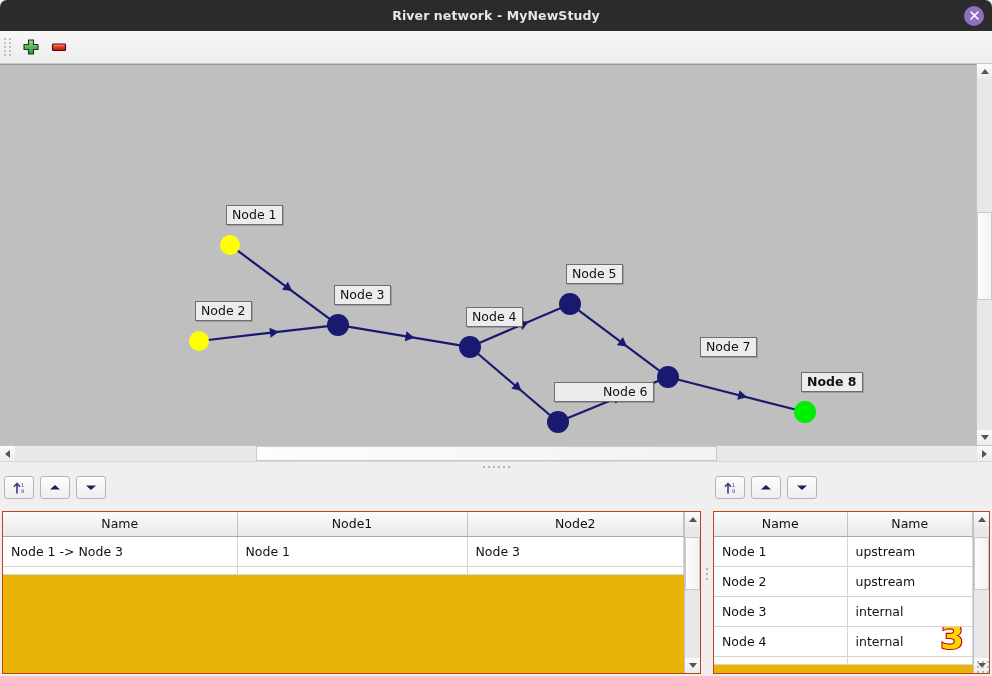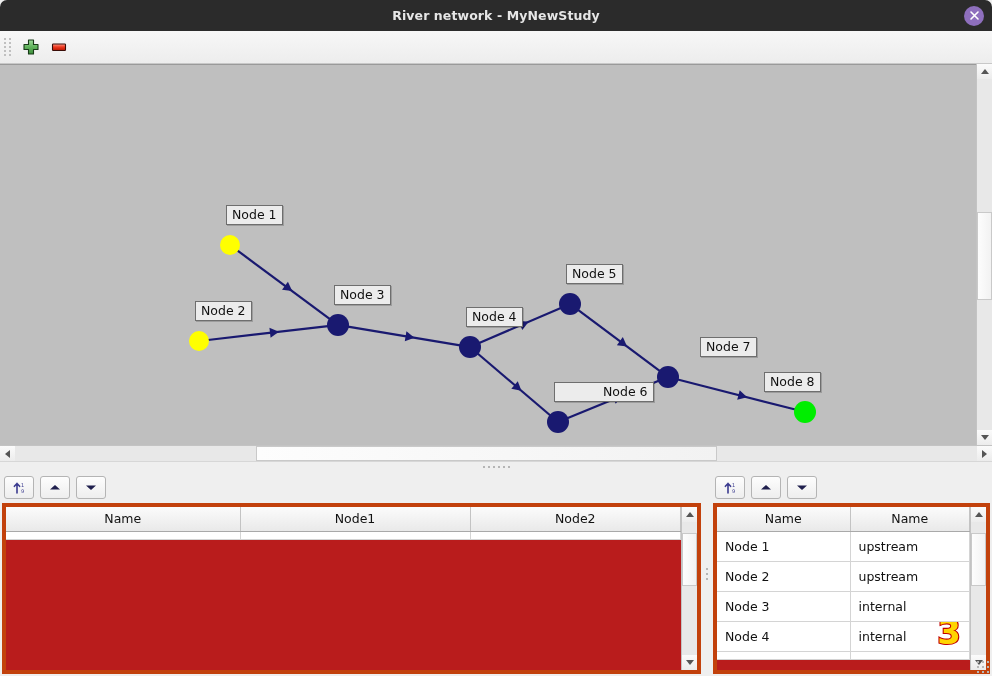--- a/index.html
+++ b/index.html
@@ -162,24 +162,25 @@
     width: 30px; height: 23px;
     border: 1px solid #b4b4b4; border-radius: 3px;
     background: linear-gradient(#fdfdfd, #eeeeee);
     display: flex; align-items: center; justify-content: center;
     cursor: pointer;
   }
 
   .table-area { flex: 1 1 auto; display: flex; min-height: 0; padding: 0 2px 2px 2px; }
   .table-box {
     flex: 1 1 auto; min-width: 0;
-    border: 4px solid #c2410c;
-    background: #b91c1c;
+    border: 1px solid #c2410c;
+    background: #eab308;
     display: flex; flex-direction: column;
     overflow: hidden;
+    margin-top: 8px;
   }
   table { border-collapse: collapse; width: 100%; table-layout: fixed; }
   thead th {
     background: linear-gradient(#fbfbfb, #e9e9e9);
     border-right: 1px solid #c3c3c3;
     border-bottom: 1px solid #a9a9a9;
     font-weight: normal;
     font-size: 12.5px; color: #111;
     height: 24px; padding: 0 4px;
     text-align: center;
@@ -289,21 +290,21 @@
             <circle cx="805" cy="347" r="11" fill="#00ee00"></circle>
           </svg>
         <div id="node-labels">
             <div class="node-label" style="left: 226px; top: 140px;">Node 1</div>
             <div class="node-label" style="left: 195px; top: 236px;">Node 2</div>
             <div class="node-label" style="left: 334px; top: 220px;">Node 3</div>
             <div class="node-label" style="left: 466px; top: 242px;">Node 4</div>
             <div class="node-label" style="left: 566px; top: 199px;">Node 5</div>
             <div class="node-label" style="left: 554px; top: 317px; padding-left: 48px;">Node 6</div>
             <div class="node-label" style="left: 664px; top: 272px; margin-left: 36px;">Node 7</div>
-            <div class="node-label" style="left: 764px; top: 307px;">Node 8</div>
+            <div class="node-label" style="left: 801px; top: 307px; font-weight: bold;">Node 8</div>
           </div>
 
       </div>
       <div class="vsb">
         <div class="sb-arrow">
             <span class="tri up"></span>
           </div>
         <div class="sb-track">
           <div class="sb-thumb" id="gv-thumb" style="top: 38%; height: 25%;"></div>
         </div>
@@ -364,20 +365,25 @@
             <div class="grow">
               <table id="links-table">
                 <thead>
                     <tr id="links-head">
                       <th style="width: 234px;">Name</th>
                       <th style="width: 230px;">Node1</th>
                       <th style="width: auto;">Node2</th>
                     </tr>
                   </thead>
                 <tbody id="links-body">
+                    <tr>
+                      <td>Node 1 -&gt; Node 3</td>
+                      <td>Node 1</td>
+                      <td>Node 3</td>
+                    </tr>
                     <tr class="partial">
                       <td></td>
                       <td></td>
                       <td></td>
                     </tr>
                   </tbody>
               </table>
             </div>
             <div class="vsb" style="border-left:1px solid #c3c3c3;">
               <div class="sb-arrow">

